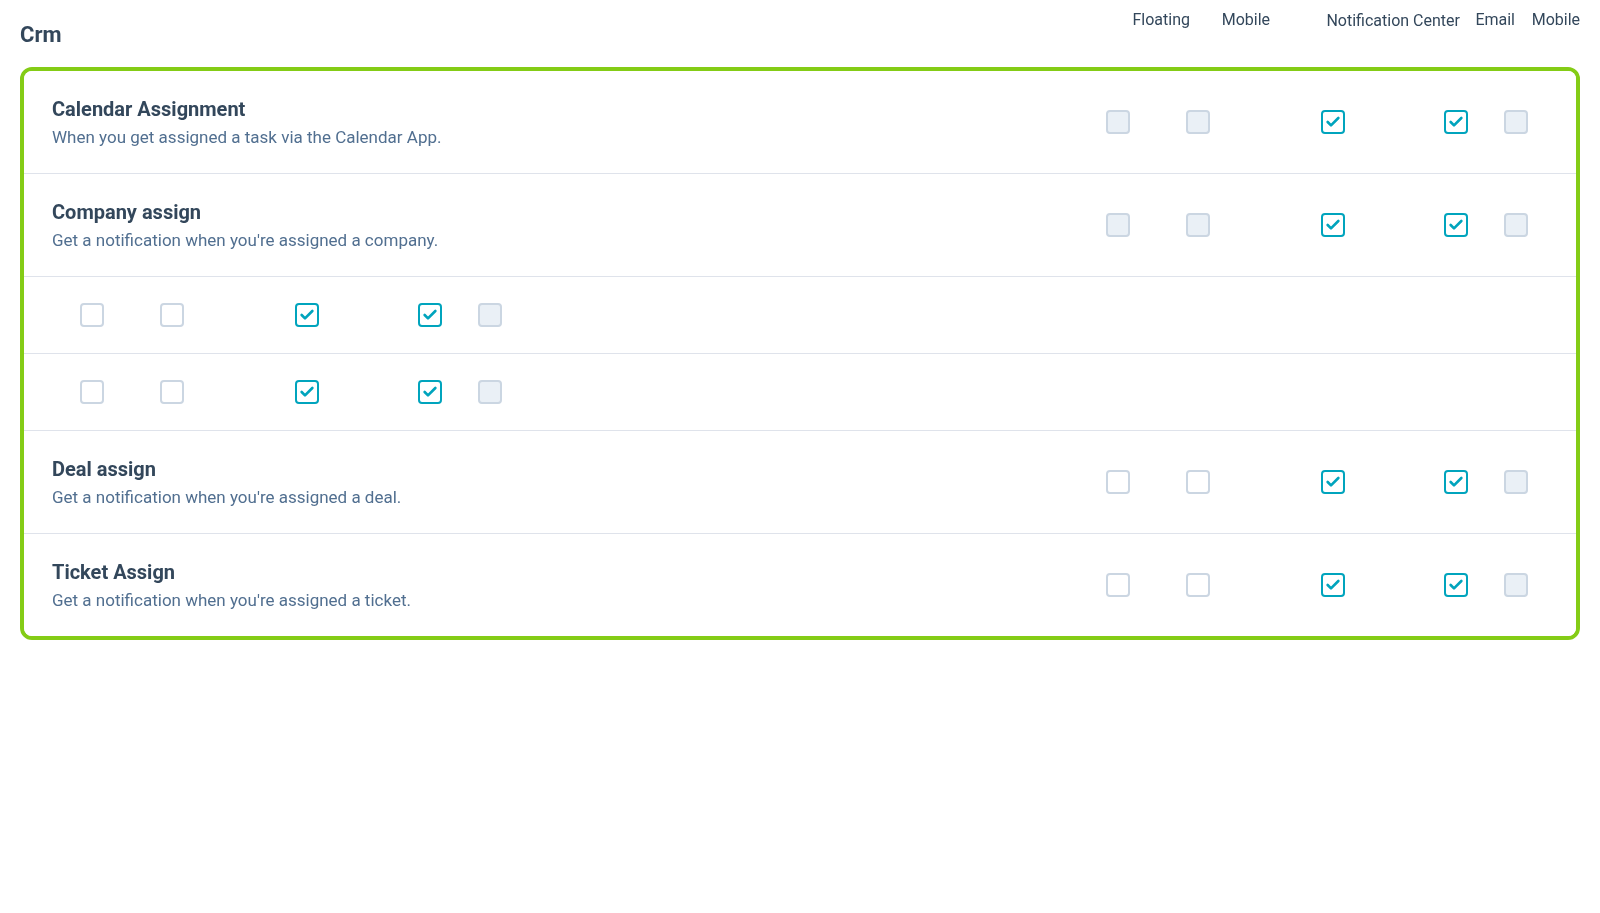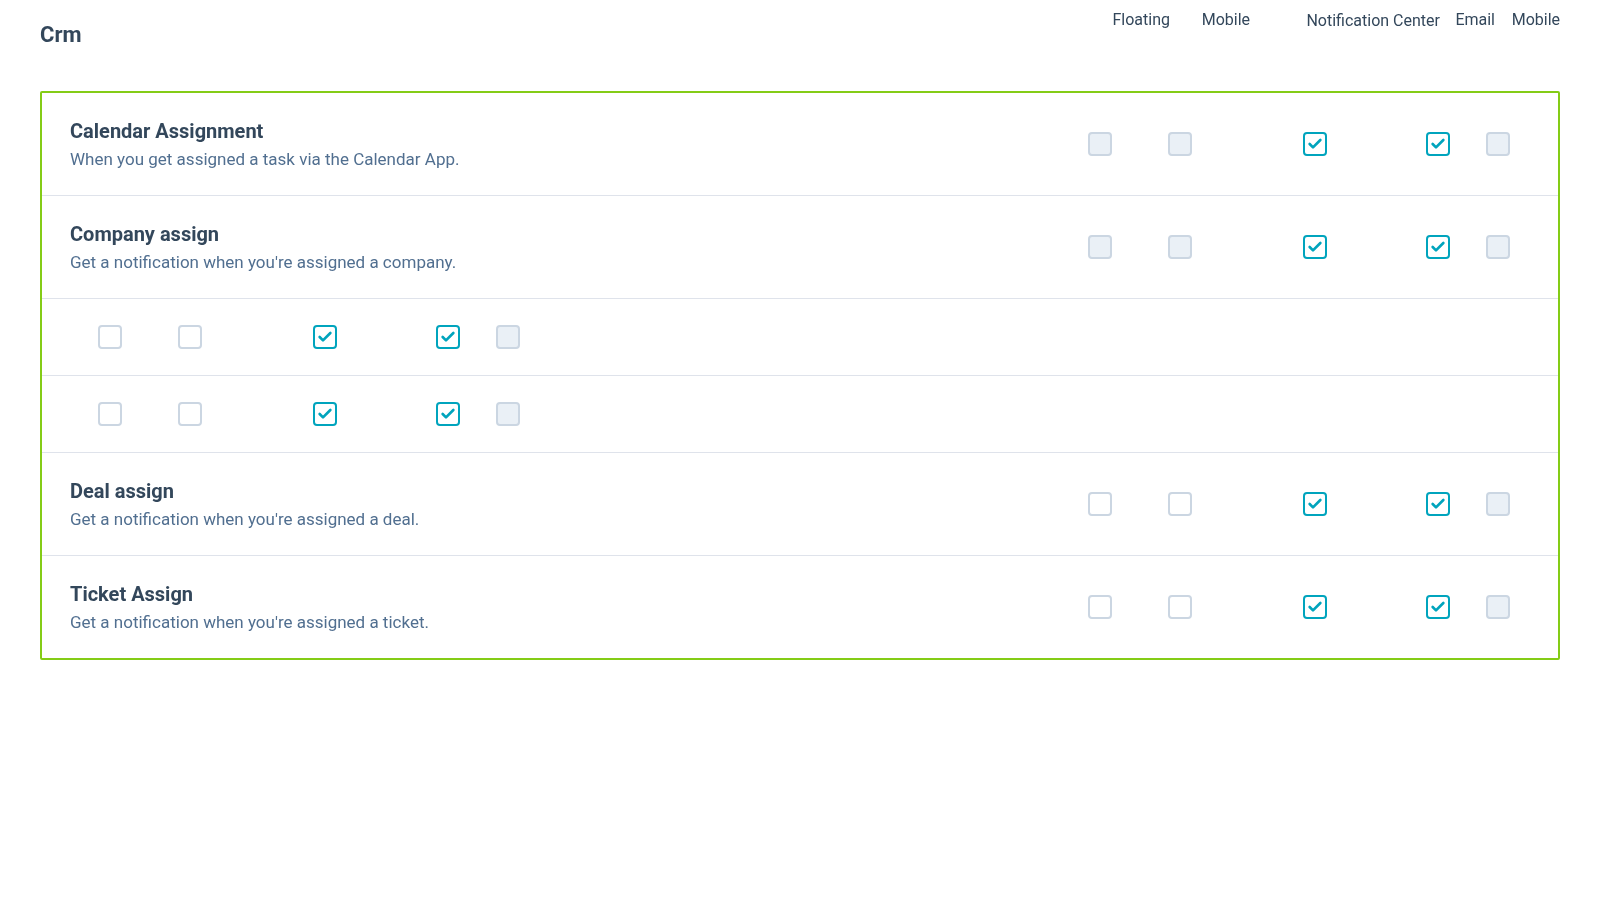--- a/index.html
+++ b/index.html
@@ -8,21 +8,21 @@
       box-sizing: border-box;
     }
     body {
       font-family: -apple-system, BlinkMacSystemFont, "Segoe UI", Roboto, Helvetica, Arial, sans-serif;
       background: #ffffff;
       color: #33475b;
       padding: 0;
     }
     .container {
       width: 100%;
-      padding: 0 40px;
+      padding: 0 20px;
     }
     .header-row {
       display: flex;
       align-items: flex-start;
       padding: 10px 0 20px 0;
     }
     .section-title {
       font-size: 22px;
       font-weight: 700;
       color: #33475b;
@@ -39,24 +39,23 @@
       color: #33475b;
       text-align: right;
     }
     .col-floating { width: 80px; }
     .col-desktop { width: 80px; }
     .col-notif { width: 190px; line-height: 1.4; }
     .col-email { width: 55px; }
     .col-mobile { width: 65px; }
 
     .rows-wrap {
-      border: 2px solid #84cc16;
-      border-radius: 2px;
+      border: 4px solid #84cc16;
+      border-radius: 12px;
       overflow: hidden;
-      margin-top: 24px;
     }
     .row {
       display: flex;
       align-items: center;
       padding: 26px 28px;
       border-bottom: 1px solid #dfe3eb;
       background: #fff;
     }
     .row:last-child {
       border-bottom: none;

